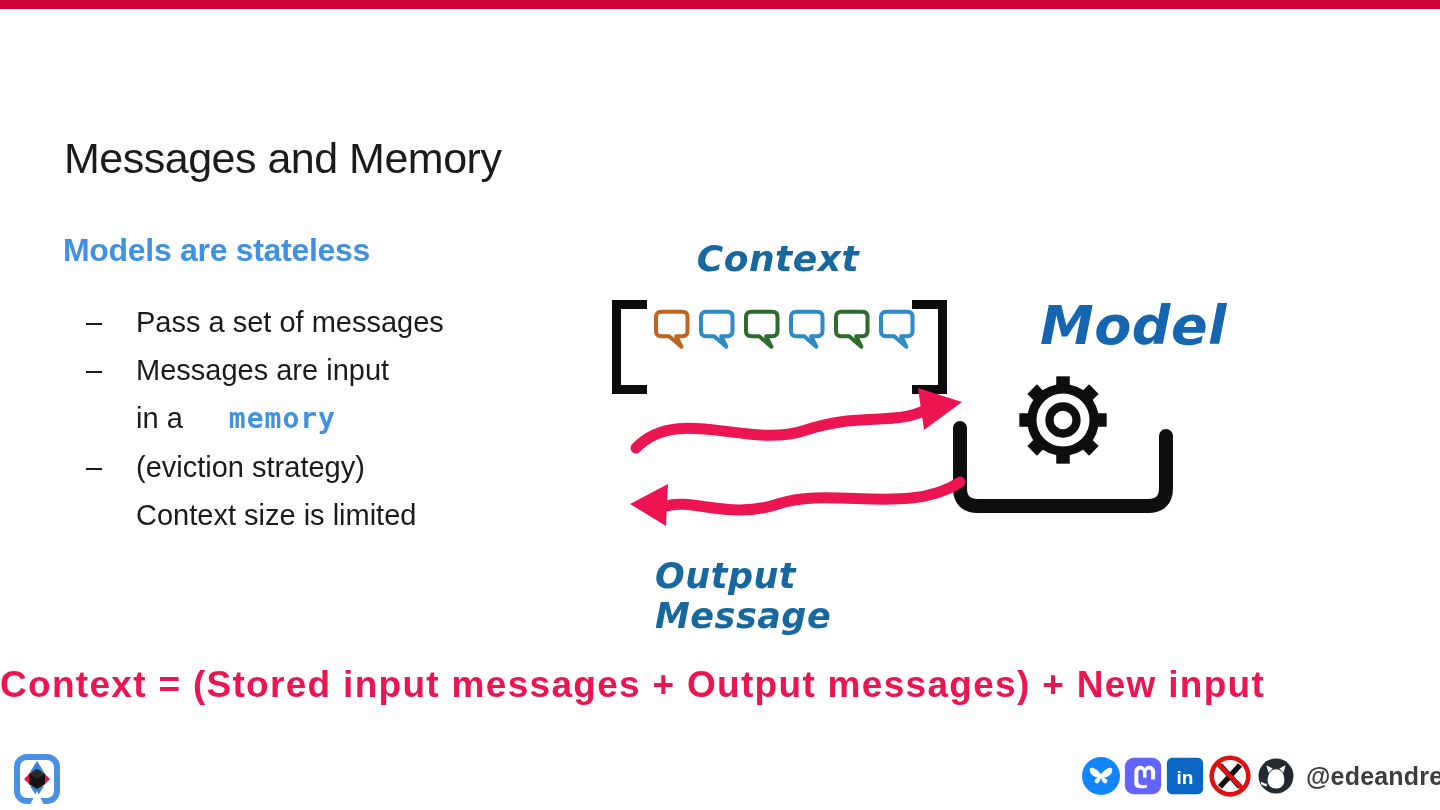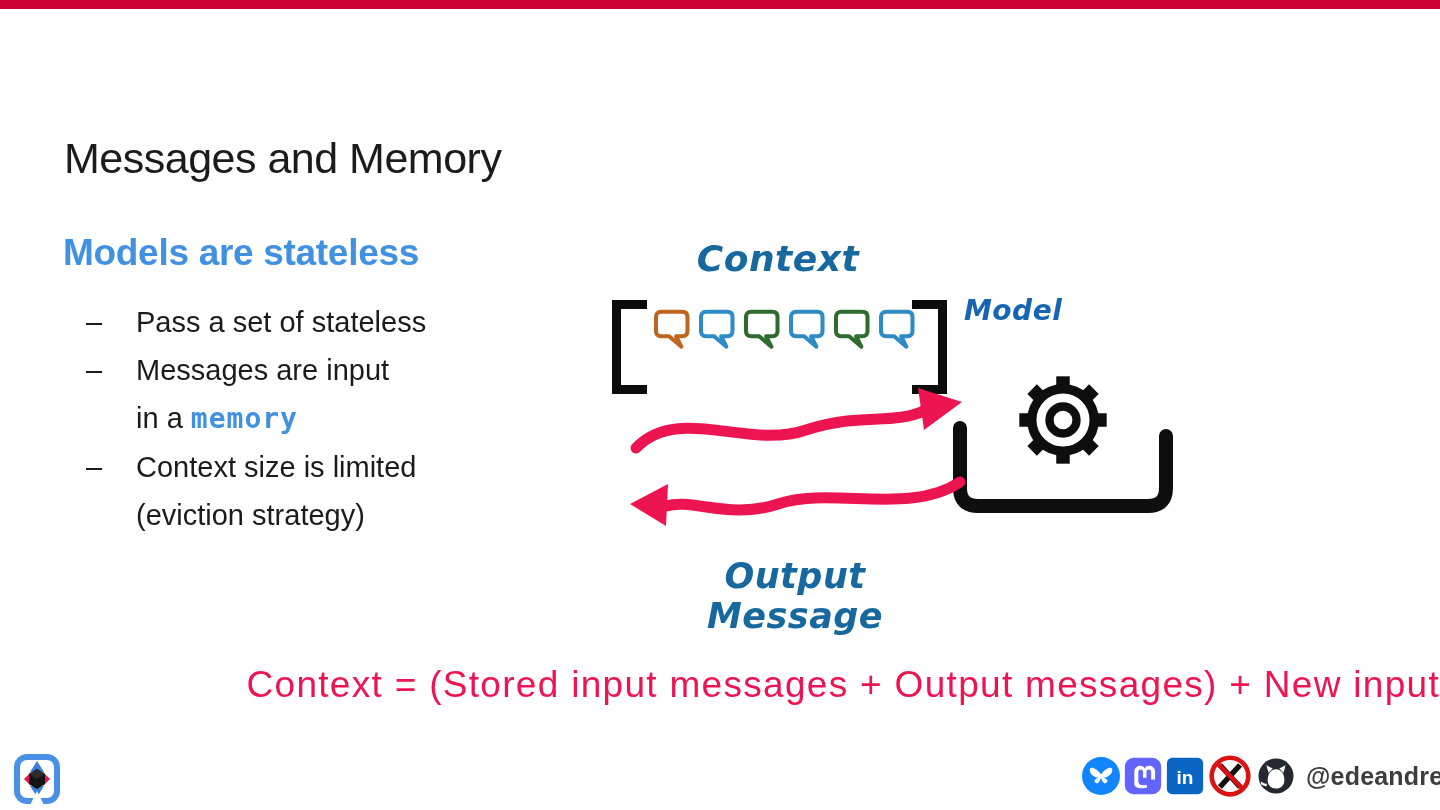--- a/index.html
+++ b/index.html
@@ -7,52 +7,52 @@
     position:relative;width:1440px;height:810px;background:#ffffff;overflow:hidden;
     font-family:"Liberation Sans",sans-serif;color:var(--text,#1b1b1b);
   }
   .topbar{position:absolute;left:0;top:0;width:1440px;height:9px;background:var(--bar,#CC0033);}
   .title{
     position:absolute;left:64px;top:134px;font-size:43px;font-weight:300;
     color:#1b1b1b;letter-spacing:-0.5px;margin:0;
   }
   
   .heading{
-    position:absolute;left:63px;top:232px;font-size:37px;font-weight:bold;
+    position:absolute;left:63px;top:232px;font-size:32px;font-weight:bold;
     color:var(--blue,#4191E2);margin:0;letter-spacing:-0.3px;
   }
   .bullets{position:absolute;left:86px;top:298px;width:480px;}
   .bullet{display:flex;align-items:flex-start;}
   .bullet .dash{width:50px;flex:0 0 50px;font-size:29px;line-height:48px;color:#1b1b1b;}
   .bullet .bl{font-size:29px;line-height:48px;color:#1b1b1b;}
   .hl{color:var(--blue,#4191E2);font-weight:bold;}
   .hl-mono{
     color:var(--blue,#4191E2);font-weight:bold;
-    font-family:"DejaVu Sans Mono",monospace;font-size:28px;letter-spacing:1px;
+    font-family:"DejaVu Sans Mono",monospace;font-size:28px;letter-spacing:1px;margin-left:38px;
   }
   
   .hand{
     font-family:"DejaVu Sans",sans-serif;font-style:italic;font-weight:bold;
     letter-spacing:0.5px;
   }
   .context-label{position:absolute;left:668px;top:238px;width:220px;text-align:center;
     font-size:36px;color:var(--handblue,#17689F);}
-  .model-label{position:absolute;left:964px;top:294px;font-size:28px;color:var(--modelblue,#1565B0);}
-  .output-label{position:absolute;left:655px;top:556px;width:280px;text-align:center;
+  .model-label{position:absolute;left:1040px;top:294px;font-size:54px;color:var(--modelblue,#1565B0);}
+  .output-label{position:absolute;left:655px;top:556px;width:280px;
     font-size:35px;color:var(--handblue,#17689F);}
   
   .bracket{position:absolute;top:300px;width:26px;height:76px;}
   .bracket.lb{left:612px;border-left:9px solid #0c0c0c;border-top:9px solid #0c0c0c;border-bottom:9px solid #0c0c0c;}
   .bracket.rb{left:912px;border-right:9px solid #0c0c0c;border-top:9px solid #0c0c0c;border-bottom:9px solid #0c0c0c;}
   .bubble-row{position:absolute;left:649px;top:304px;display:flex;gap:3px;}
   .bubble-row svg{display:block;}
   
   .formula{
-    position:absolute;left:0;top:664px;width:1440px;text-align:right;
-    font-size:37px;font-weight:normal;color:var(--crimson,#ED1551);letter-spacing:1.3px;
+    position:absolute;left:0;top:664px;width:1440px;text-align:left;
+    font-size:37px;font-weight:bold;color:var(--crimson,#ED1551);letter-spacing:1.3px;
   }
   
   .gear-svg{position:absolute;left:1008px;top:368px;}
   .ubox-svg{position:absolute;left:948px;top:414px;}
   .arrows-svg{position:absolute;left:626px;top:386px;}
   .arrow-line{stroke:var(--crimson,#ED1551);stroke-width:11;fill:none;stroke-linecap:round;}
   .arrow-head{fill:var(--crimson,#ED1551);}
   .ink{stroke:#0e0e0e;fill:none;}
   
   .footer-logo{position:absolute;left:13px;top:751px;}
@@ -70,35 +70,35 @@
   <div class="topbar"></div>
 
   <h1 class="title">Messages and Memory</h1>
 
   <h2 class="heading">Models are stateless</h2>
 
   <div class="bullets">
     <div class="bullet">
       <span class="dash">–</span>
       <div class="bl">
-        <div><span>Pass a set of stateless</span></div>
+        <div><span>Pass a set of messages</span></div>
       </div>
     </div>
     <div class="bullet">
       <span class="dash">–</span>
       <div class="bl">
         <div><span>Messages are input</span></div>
         <div><span>in a </span><span class="hl-mono">memory</span></div>
       </div>
     </div>
     <div class="bullet">
       <span class="dash">–</span>
       <div class="bl">
+        <div><span>(eviction strategy)</span></div>
         <div><span>Context size is limited</span></div>
-        <div><span>(eviction strategy)</span></div>
       </div>
     </div>
   </div>
 
   <div class="hand context-label">Context</div>
 
   <div class="bracket lb"></div>
   <div class="bubble-row">
     <svg width="42" height="54" viewBox="0 0 48 56" style="color: rgb(192, 101, 31);">
       <path d="M14 6 L38 6 Q44 6 44 12 L44 28 Q44 34 38 34 L31 34 L37 46 L23 34 L14 34 Q8 34 8 28 L8 12 Q8 6 14 6 Z" fill="none" stroke="currentColor" stroke-width="4.6" stroke-linejoin="round"></path>

